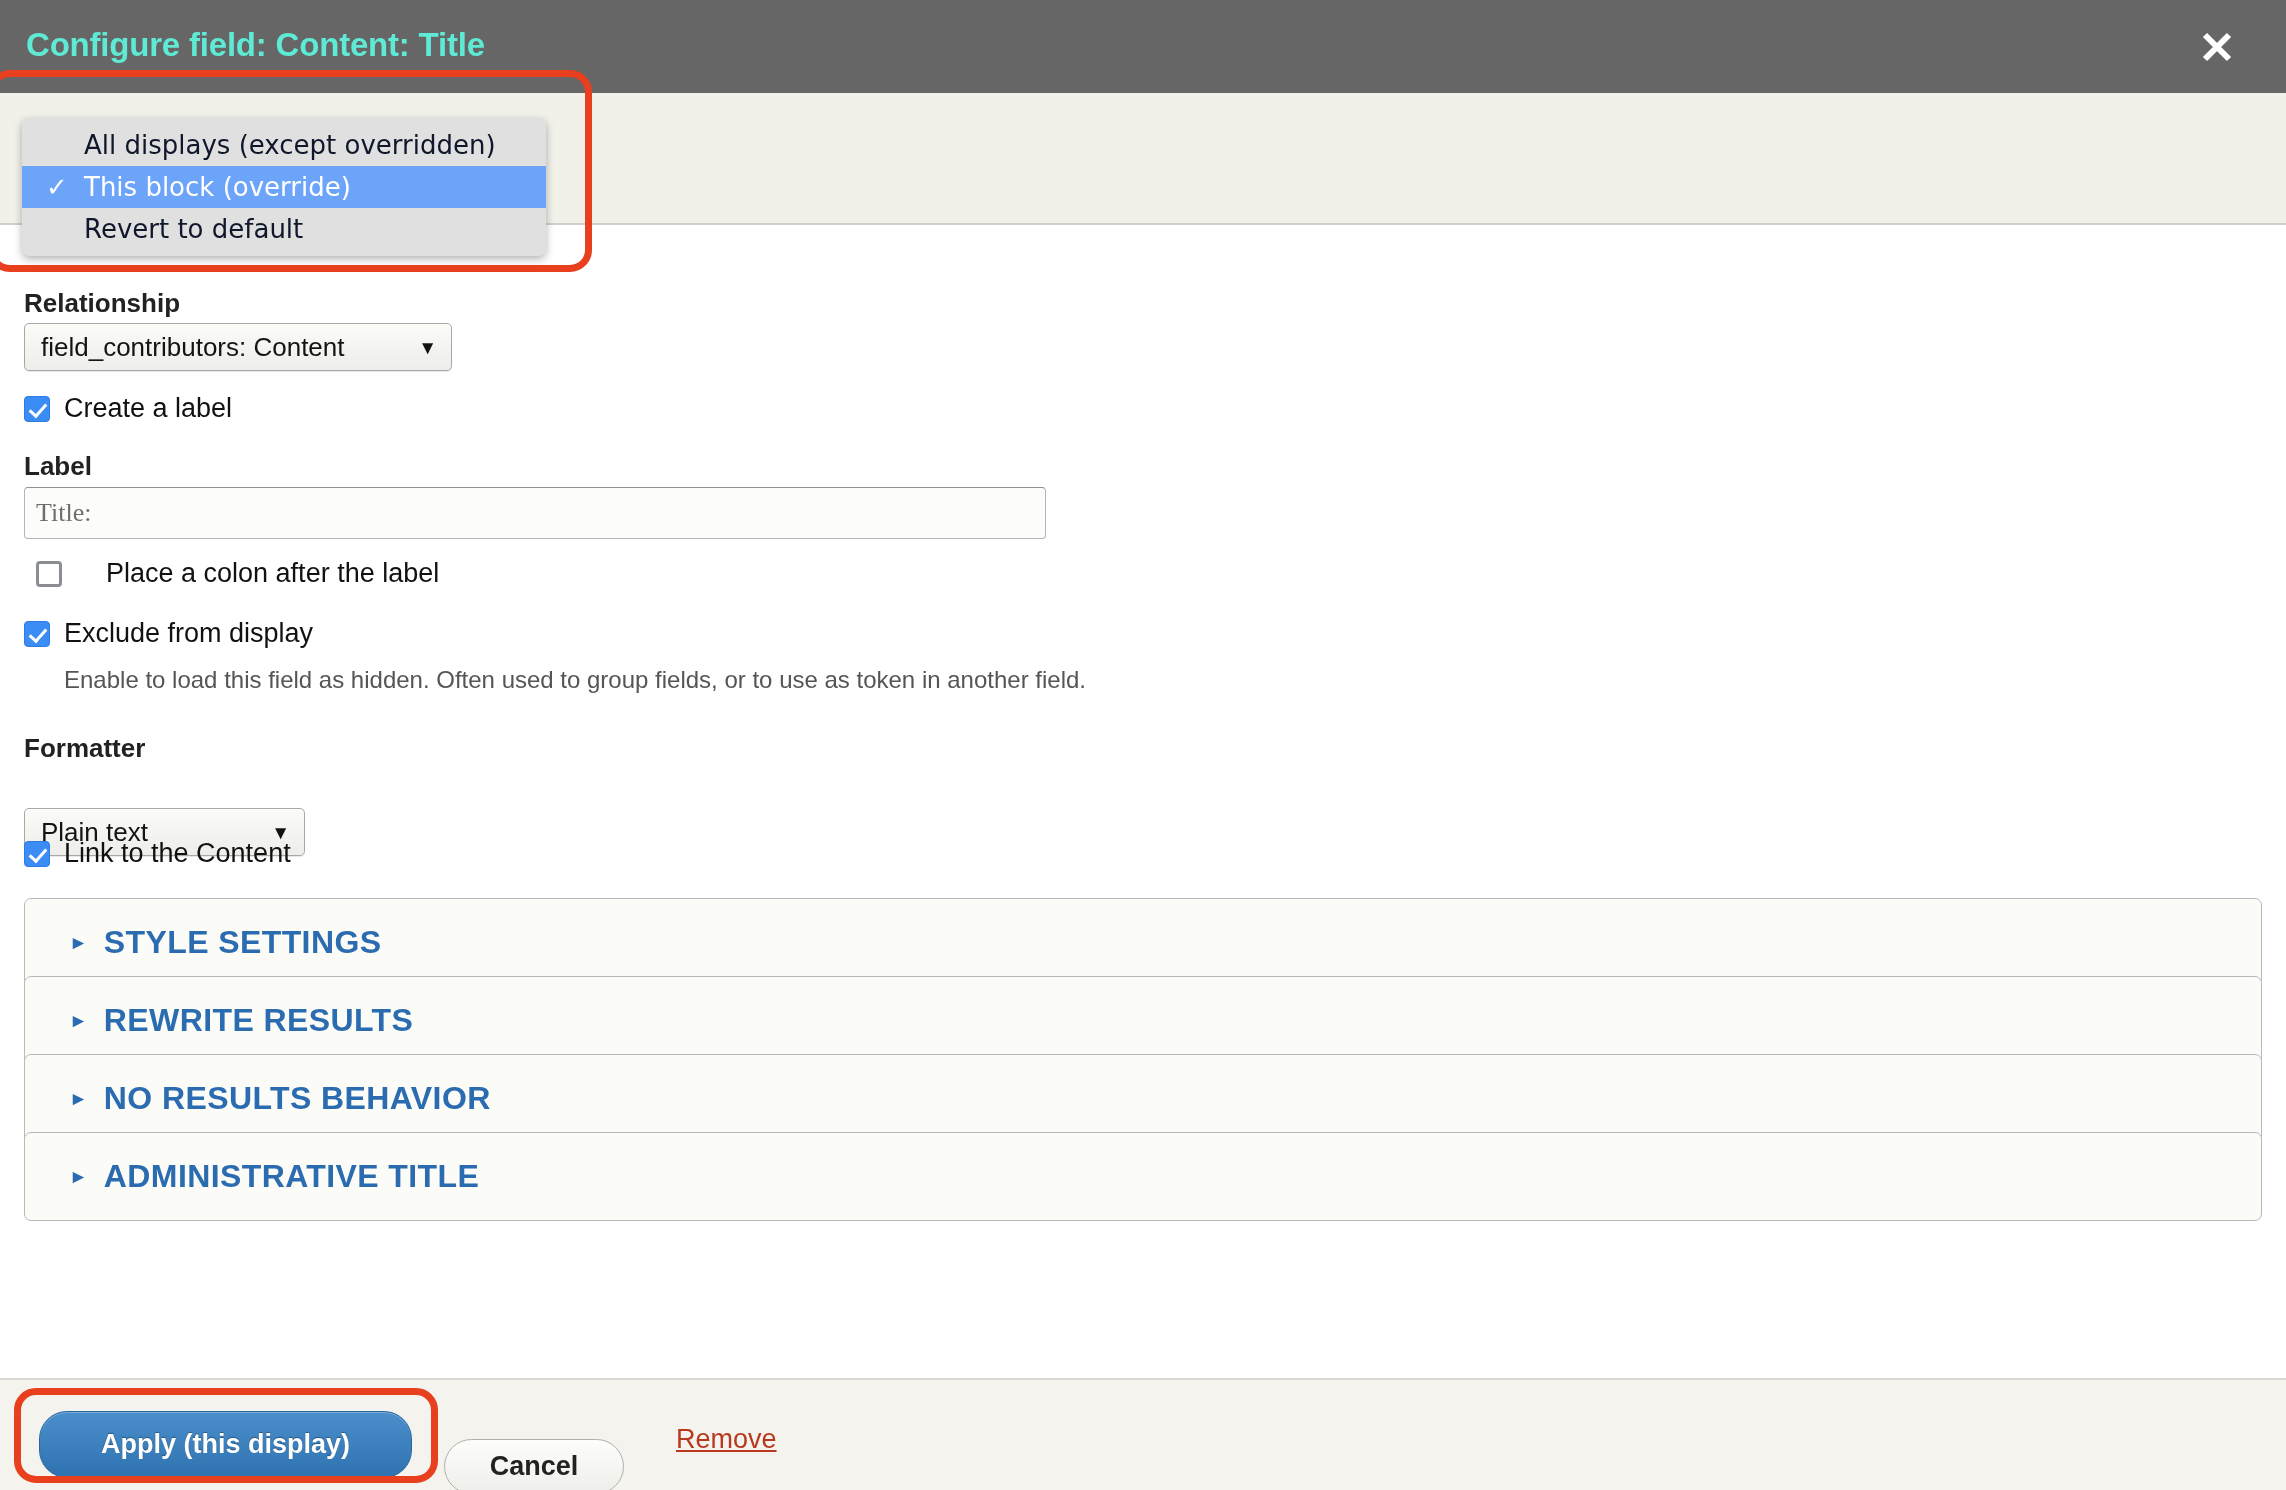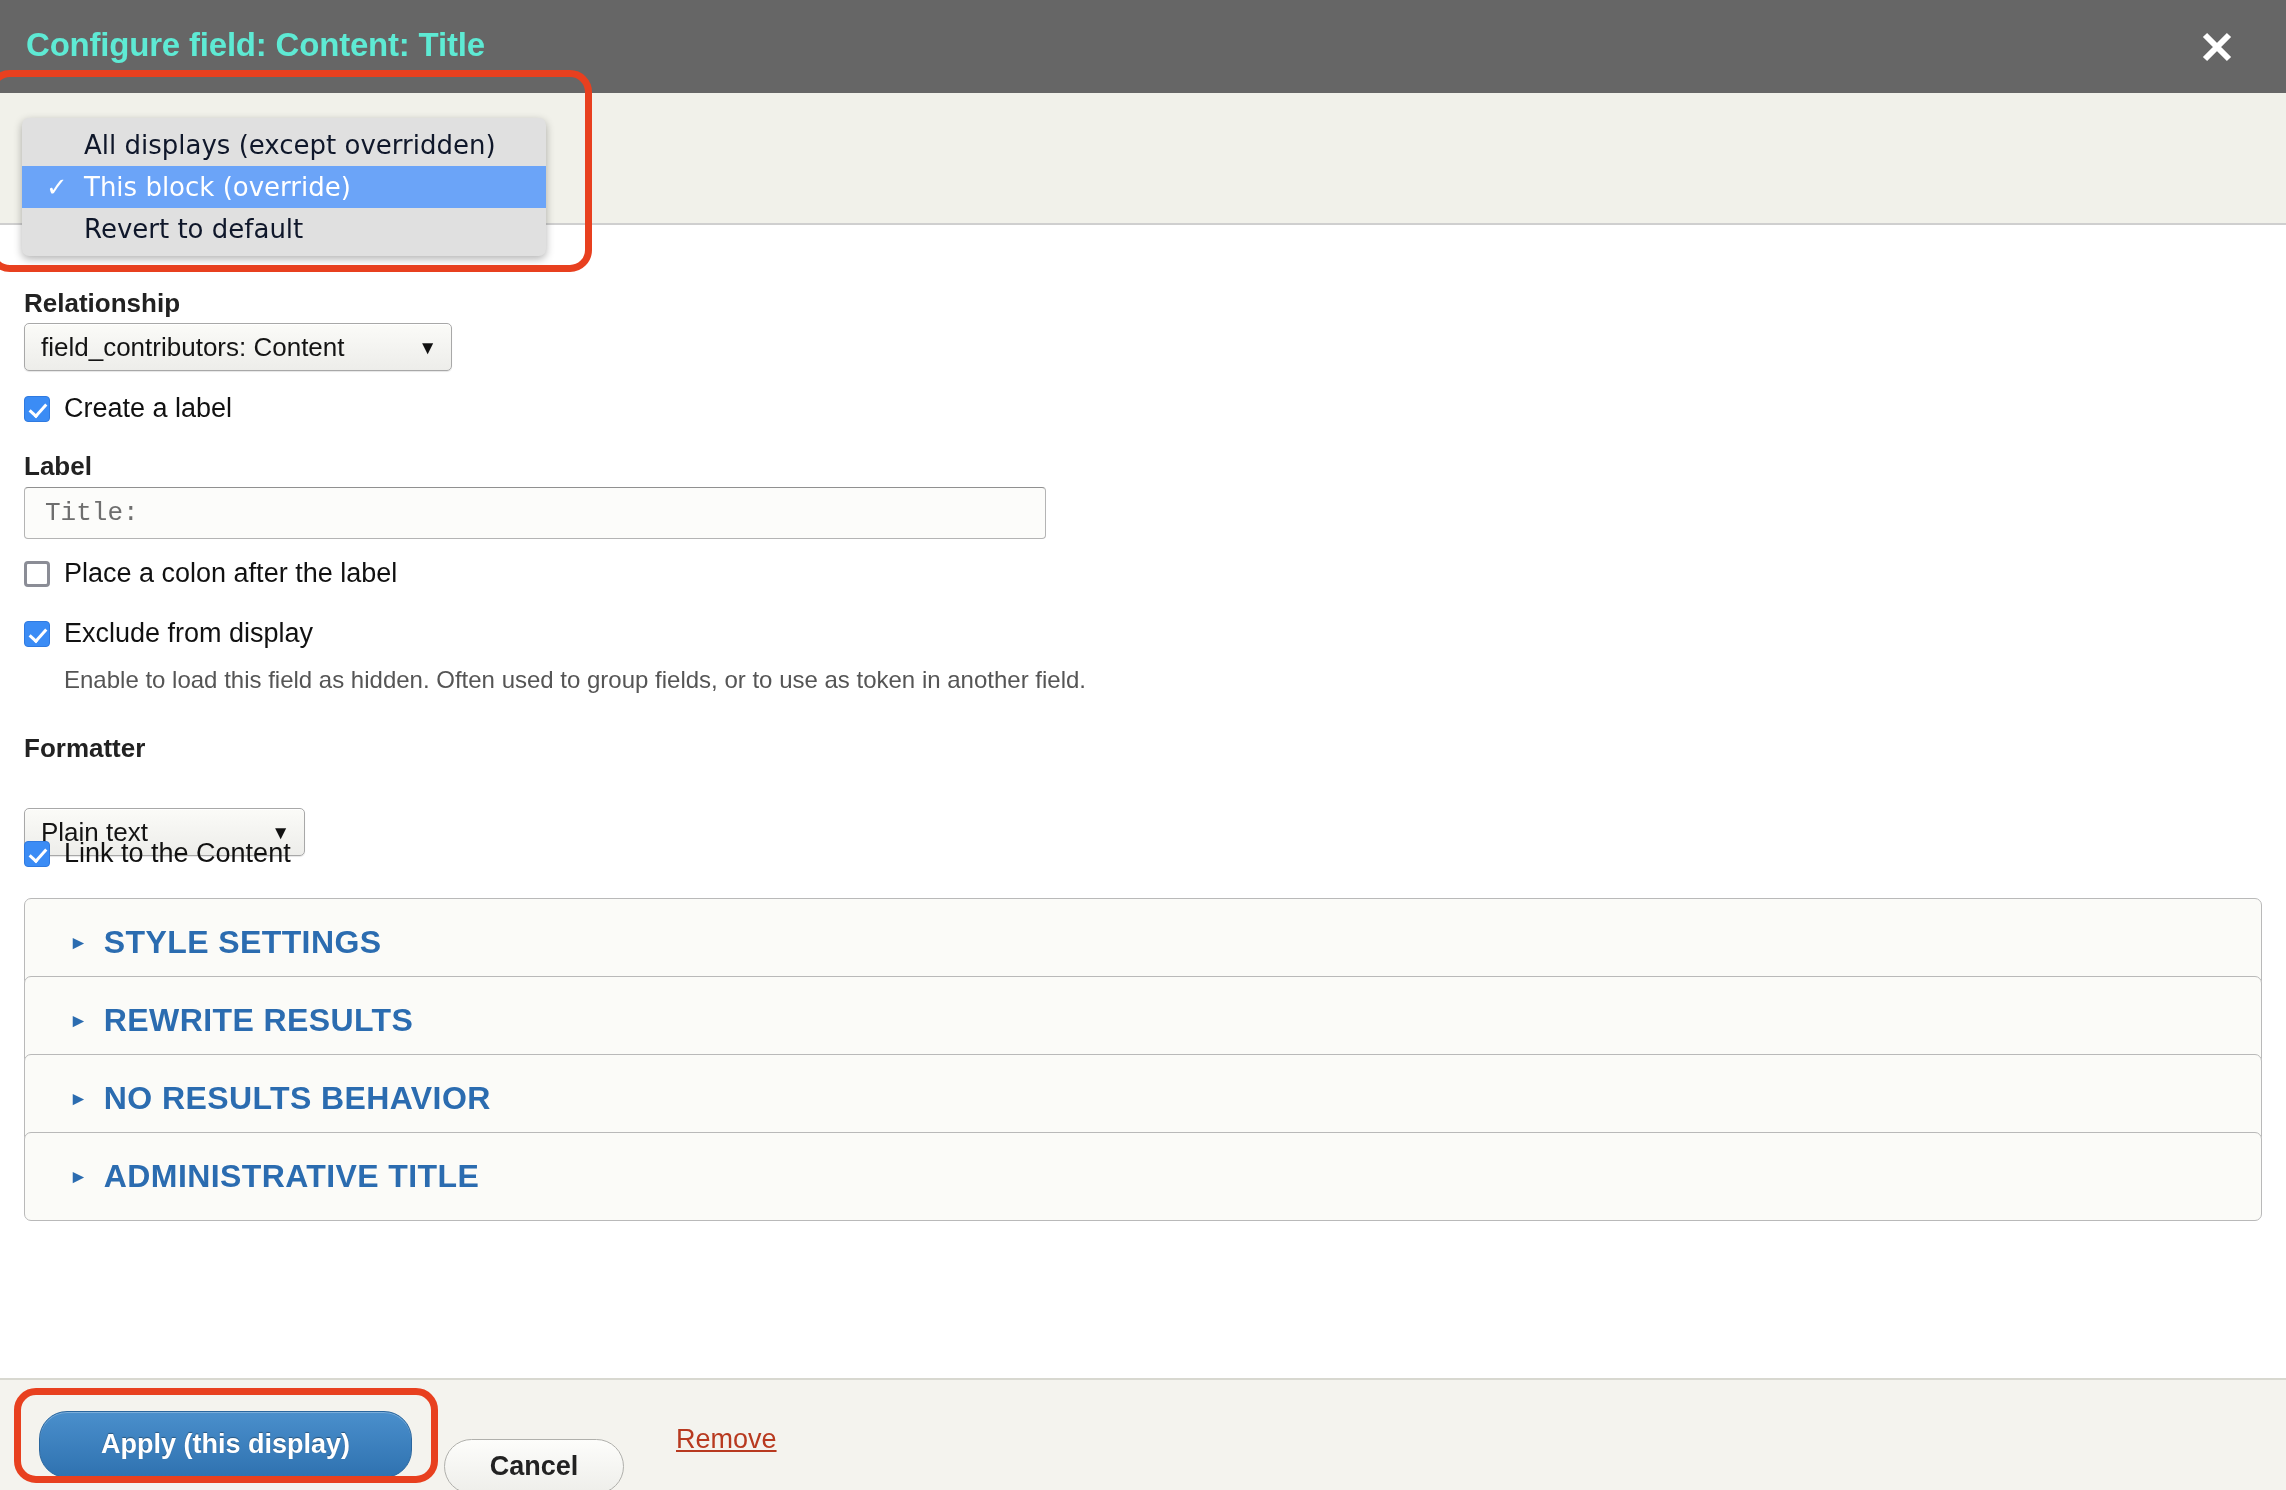--- a/index.html
+++ b/index.html
@@ -203,24 +203,24 @@
 
   
   .ui-input {
     display: block;
     height: 52px;
     background: #fcfcfa;
     border: 1px solid #b4b4b4;
     border-top-color: #909090;
     border-radius: 4px;
     box-sizing: border-box;
-    padding: 0 20px;
+    padding: 0 11px;
     font-size: 26px;
     color: #6e6e6e;
-    font-family: Liberation Mono, monospace;
+    font-family: Liberation Serif, serif;
     outline: none;
   }
   .ui-input::placeholder { color: #6e6e6e; opacity: 1; }
 
   
   .panel {
     position: absolute;
     left: 24px;
     width: 2238px;
     height: 89px;
@@ -341,21 +341,21 @@
   </div>
 
   <div class="check-row" style="position:absolute; left:24px; top:168px;">
     <span class="cbox on"></span>
     <span class="check-text">Create a label</span>
   </div>
 
   <div style="position:absolute; left:24px; top:226px;" class="field-label">Label</div>
   <input class="ui-input" style="position: absolute; left: 24px; top: 262px; width: 1022px;" type="text" value="Title:">
 
-  <div class="check-row" style="position:absolute; left:24px; top:333px;">
+  <div class="check-row" style="position:absolute; left:36px; top:333px;gap:30px;">
     <span class="cbox off"></span>
     <span class="check-text">Place a colon after the label</span>
   </div>
 
   <div class="check-row" style="position:absolute; left:24px; top:393px;">
     <span class="cbox on"></span>
     <span class="check-text">Exclude from display</span>
   </div>
   <div class="desc-text" style="position:absolute; left:64px; top:441px;">Enable to load this field as hidden. Often used to group fields, or to use as token in another field.</div>
 

